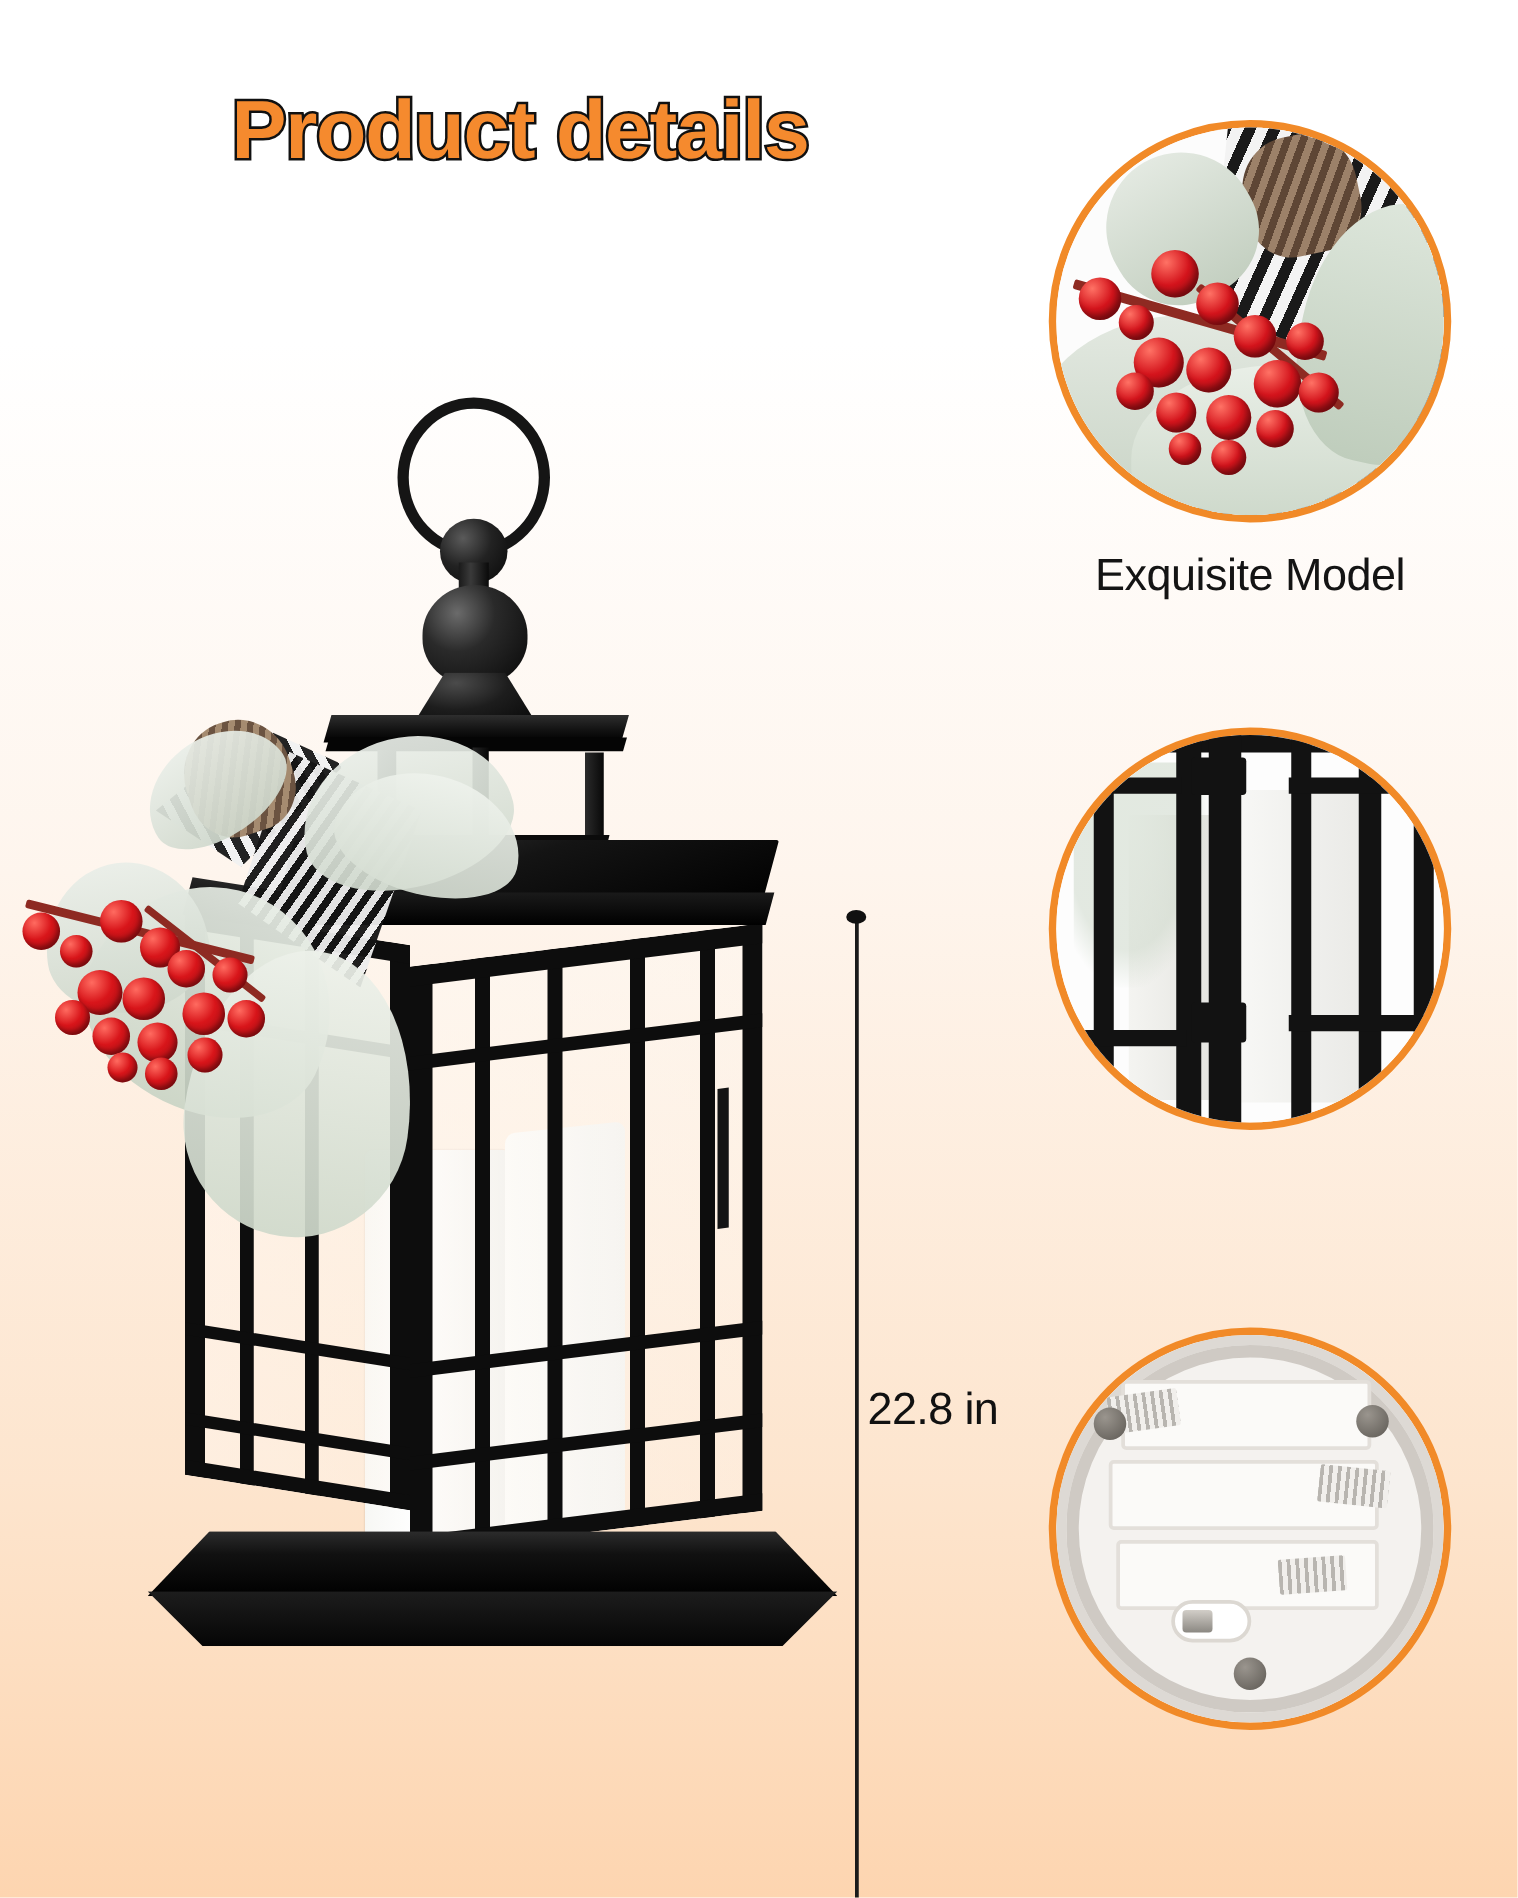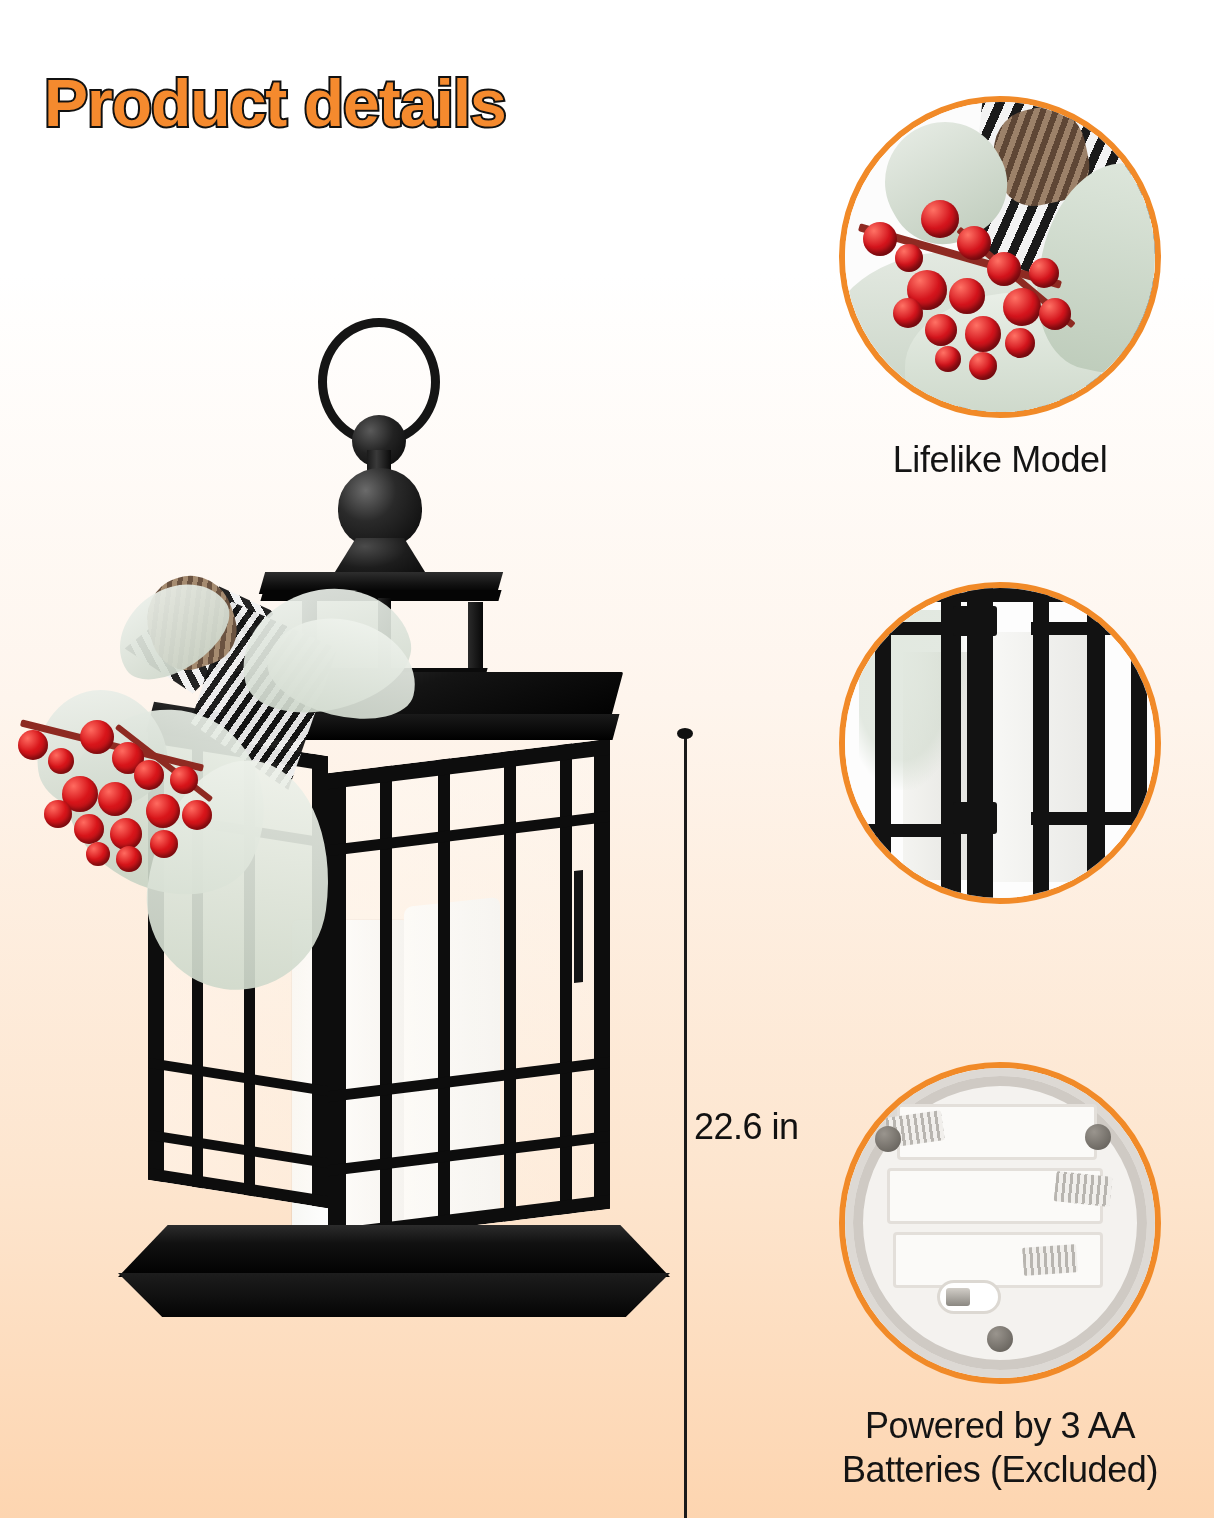--- a/index.html
+++ b/index.html
@@ -5,21 +5,21 @@
   * { margin:0; padding:0; box-sizing:border-box; }
   html, body { width:1214px; height:1518px; }
   body {
     font-family: "Liberation Sans", sans-serif;
     background: linear-gradient(to bottom, #ffffff 0%, #ffffff 18%, #fef5ed 46%, #fde5ce 78%, #fdd5b0 100%);
     position: relative;
     overflow: hidden;
   }
 
   
-  #header { position:absolute; left:44px; top:70px; width:720px; }
+  #header { position:absolute; left:56px; top:70px; width:720px;text-align:center; }
   #title {
     font-size:66px; font-weight:bold; letter-spacing:-1px;
     color:#F58A2E;
     -webkit-text-stroke: 4px #111;
     paint-order: stroke fill;
     line-height:1.0;
   }
   #subtitle {
     margin-top:22px; font-size:37px; color:#1b1b1b; font-weight:400;
     letter-spacing:-0.3px;
@@ -354,21 +354,21 @@
       <div class="berry" style="left:182px;top:510px;width:30px;height:30px;"></div>
       <div class="berry" style="left:150px;top:540px;width:28px;height:28px;"></div>
       <div class="berry" style="left:116px;top:556px;width:26px;height:26px;"></div>
       <div class="berry" style="left:86px;top:552px;width:24px;height:24px;"></div>
     </div>
   </div>
 
   <div class="dimline" id="vline"></div>
   <div class="dot" id="vdot-top"></div>
 
-  <div class="dimlabel" id="vlabel">22.6 in</div>
+  <div class="dimlabel" id="vlabel">22.8 in</div>
 
 </div>
 
 <div class="callout" id="callout-1">
   <div class="circle">
     <div class="c1-bg"></div>
     <div class="c1-plaid"></div>
     <div class="c1-cone"></div>
     <div class="c1-green" style="left:-20px;top:150px;width:250px;height:190px;"></div>
     <div class="c1-green" style="left:60px;top:190px;width:240px;height:150px;background:linear-gradient(to bottom,#e9efe7,#c8d4c5);"></div>
@@ -386,21 +386,21 @@
     <div class="c1-berry" style="left:158px;top:186px;width:38px;height:38px;"></div>
     <div class="c1-berry" style="left:120px;top:214px;width:36px;height:36px;"></div>
     <div class="c1-berry" style="left:80px;top:212px;width:32px;height:32px;"></div>
     <div class="c1-berry" style="left:48px;top:196px;width:30px;height:30px;"></div>
     <div class="c1-berry" style="left:184px;top:156px;width:30px;height:30px;"></div>
     <div class="c1-berry" style="left:194px;top:196px;width:32px;height:32px;"></div>
     <div class="c1-berry" style="left:160px;top:226px;width:30px;height:30px;"></div>
     <div class="c1-berry" style="left:124px;top:250px;width:28px;height:28px;"></div>
     <div class="c1-berry" style="left:90px;top:244px;width:26px;height:26px;"></div>
   </div>
-  <div class="caption">Lifelike Model</div>
+  <div class="caption">Exquisite Model</div>
 </div>
 
 <div class="callout" id="callout-2">
   <div class="circle">
     <div class="c2-bg"></div>
     <div class="c2-candle2"></div>
     <div class="c2-candle"></div>
     <div class="c2-sprig"></div>
     <span class="c2-bar" style="left:0;top:0;width:322px;height:14px;"></span>
     <span class="c2-bar" style="left:30px;top:0;width:16px;height:322px;"></span>
@@ -428,17 +428,13 @@
     <div class="c3-spring" style="left:42px;top:46px;width:56px;height:30px;transform:rotate(-8deg);"></div>
     <div class="c3-spring" style="left:210px;top:106px;width:56px;height:30px;transform:rotate(6deg);"></div>
     <div class="c3-spring" style="left:178px;top:178px;width:54px;height:28px;transform:rotate(-4deg);"></div>
     <div class="c3-screw" style="left:30px;top:58px;"></div>
     <div class="c3-screw" style="left:240px;top:56px;"></div>
     <div class="c3-screw" style="left:142px;top:258px;"></div>
     <div class="c3-switch">
         <i></i>
       </div>
   </div>
-  <div class="caption">
-    <div>Powered by 3 AA</div>
-    <div>Batteries (Excluded)</div>
-  </div>
 </div>
 
 </body></html>

